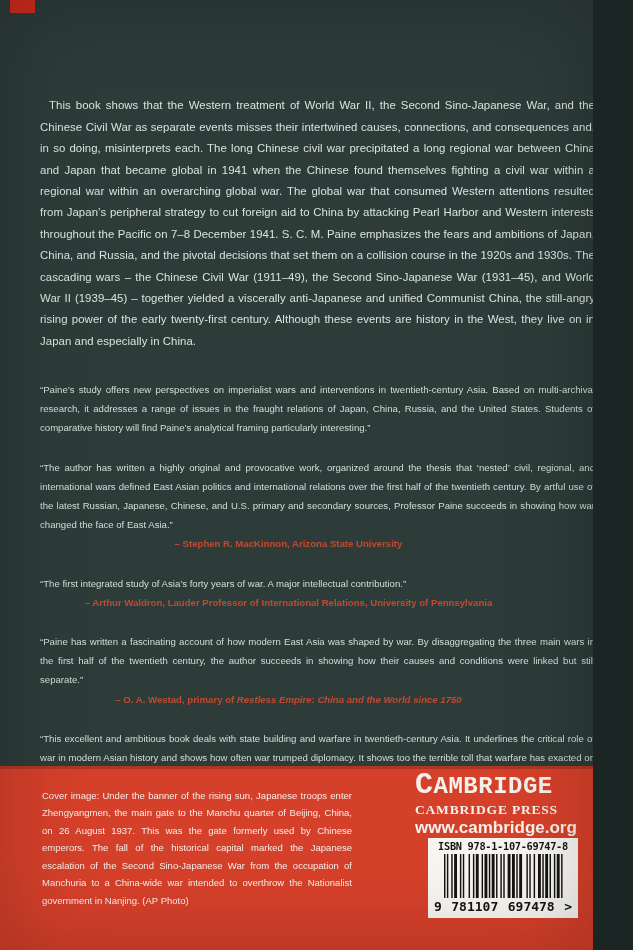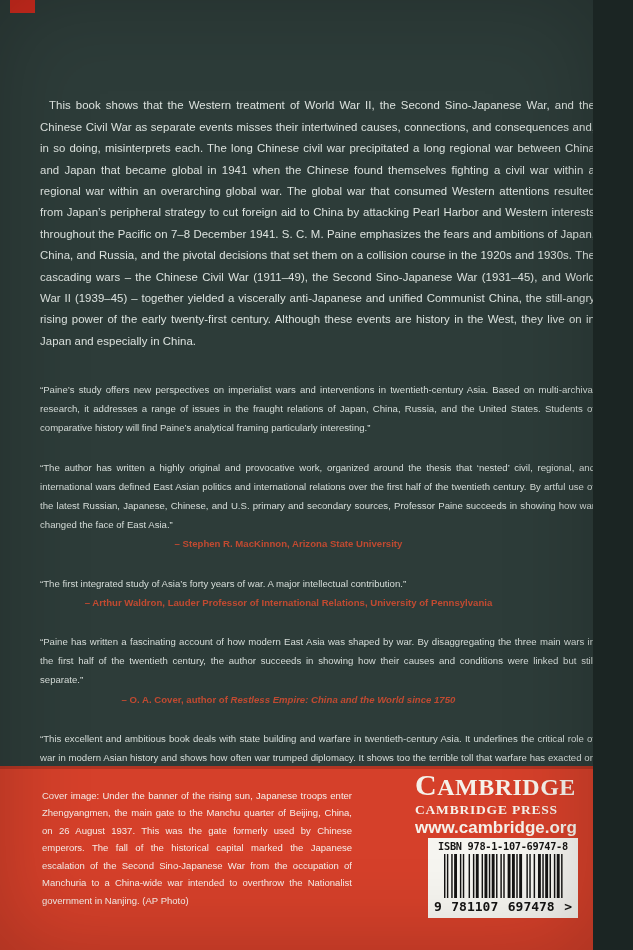--- a/index.html
+++ b/index.html
@@ -60,21 +60,21 @@
   .credit{
     position:absolute;left:42px;top:139px;width:310px;
     color:#f7ece7;
     font-size:9.5px;font-style:italic;
   }
   .publisher{
     position:absolute;left:415px;top:6px;width:158px;
     color:#f5f1ea;
   }
   .cup-name{
-    font-family:Liberation Serif, serif;
+    font-family:Liberation Mono, monospace;
     font-weight:bold;font-size:24px;line-height:26px;
     letter-spacing:.5px;white-space:nowrap;
   }
   .cup-name::first-letter{font-size:30px;}
   .cup-imprint{
     font-family:"Liberation Serif", serif;
     font-weight:bold;font-size:13.5px;line-height:15px;
     letter-spacing:.8px;margin-top:2px;white-space:nowrap;
   }
   .cup-url{
@@ -121,21 +121,21 @@
       <div class="quote-attr"><span>– Stephen R. MacKinnon, Arizona State University</span><i></i><span></span></div>
     </div>
 
     <div class="quote">
       <div class="quote-text">“The first integrated study of Asia’s forty years of war. A major intellectual contribution.”</div>
       <div class="quote-attr"><span>– Arthur Waldron, Lauder Professor of International Relations, University of Pennsylvania</span><i></i><span></span></div>
     </div>
 
     <div class="quote">
       <div class="quote-text">“Paine has written a fascinating account of how modern East Asia was shaped by war. By disaggregating the three main wars in the first half of the twentieth century, the author succeeds in showing how their causes and conditions were linked but still separate.”</div>
-      <div class="quote-attr"><span>– O. A. Cover, author of </span><i>Restless Empire: China and the World since 1750</i><span></span></div>
+      <div class="quote-attr"><span>– O. A. Westad, primary of </span><i>Restless Empire: China and the World since 1750</i><span></span></div>
     </div>
 
     <div class="quote">
       <div class="quote-text">“This excellent and ambitious book deals with state building and warfare in twentieth-century Asia. It underlines the critical role of war in modern Asian history and shows how often war trumped diplomacy. It shows too the terrible toll that warfare has exacted on China, Japan, and Russia. Paine gives an original, perceptive, and long-overdue reinterpretation of twentieth-century Asia.”</div>
       <div class="quote-attr"><span>– Diana Lary, </span><i>author of The Chinese People at War</i><span> (Cambridge, 2010)</span></div>
     </div>
 
   </div>
 
   <div class="band">

